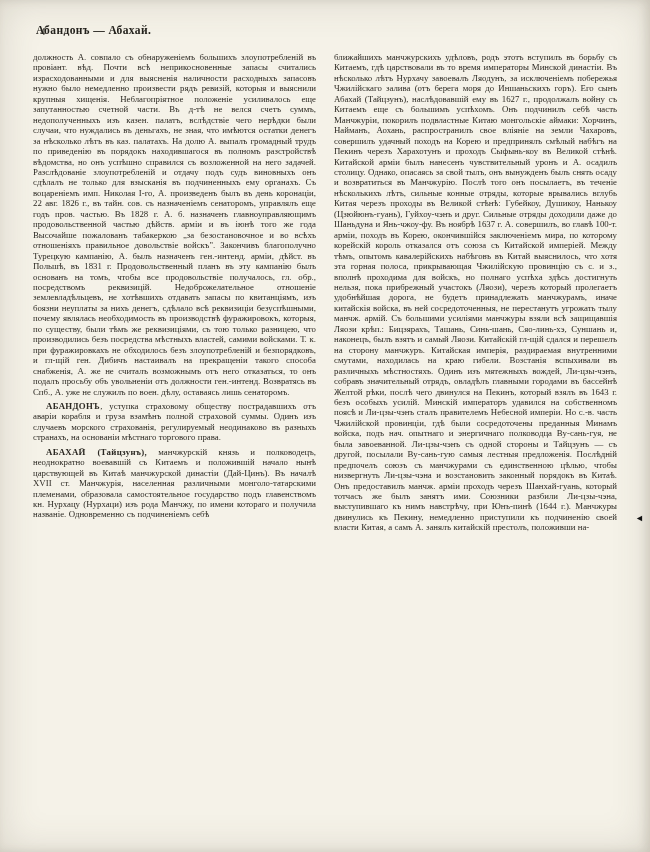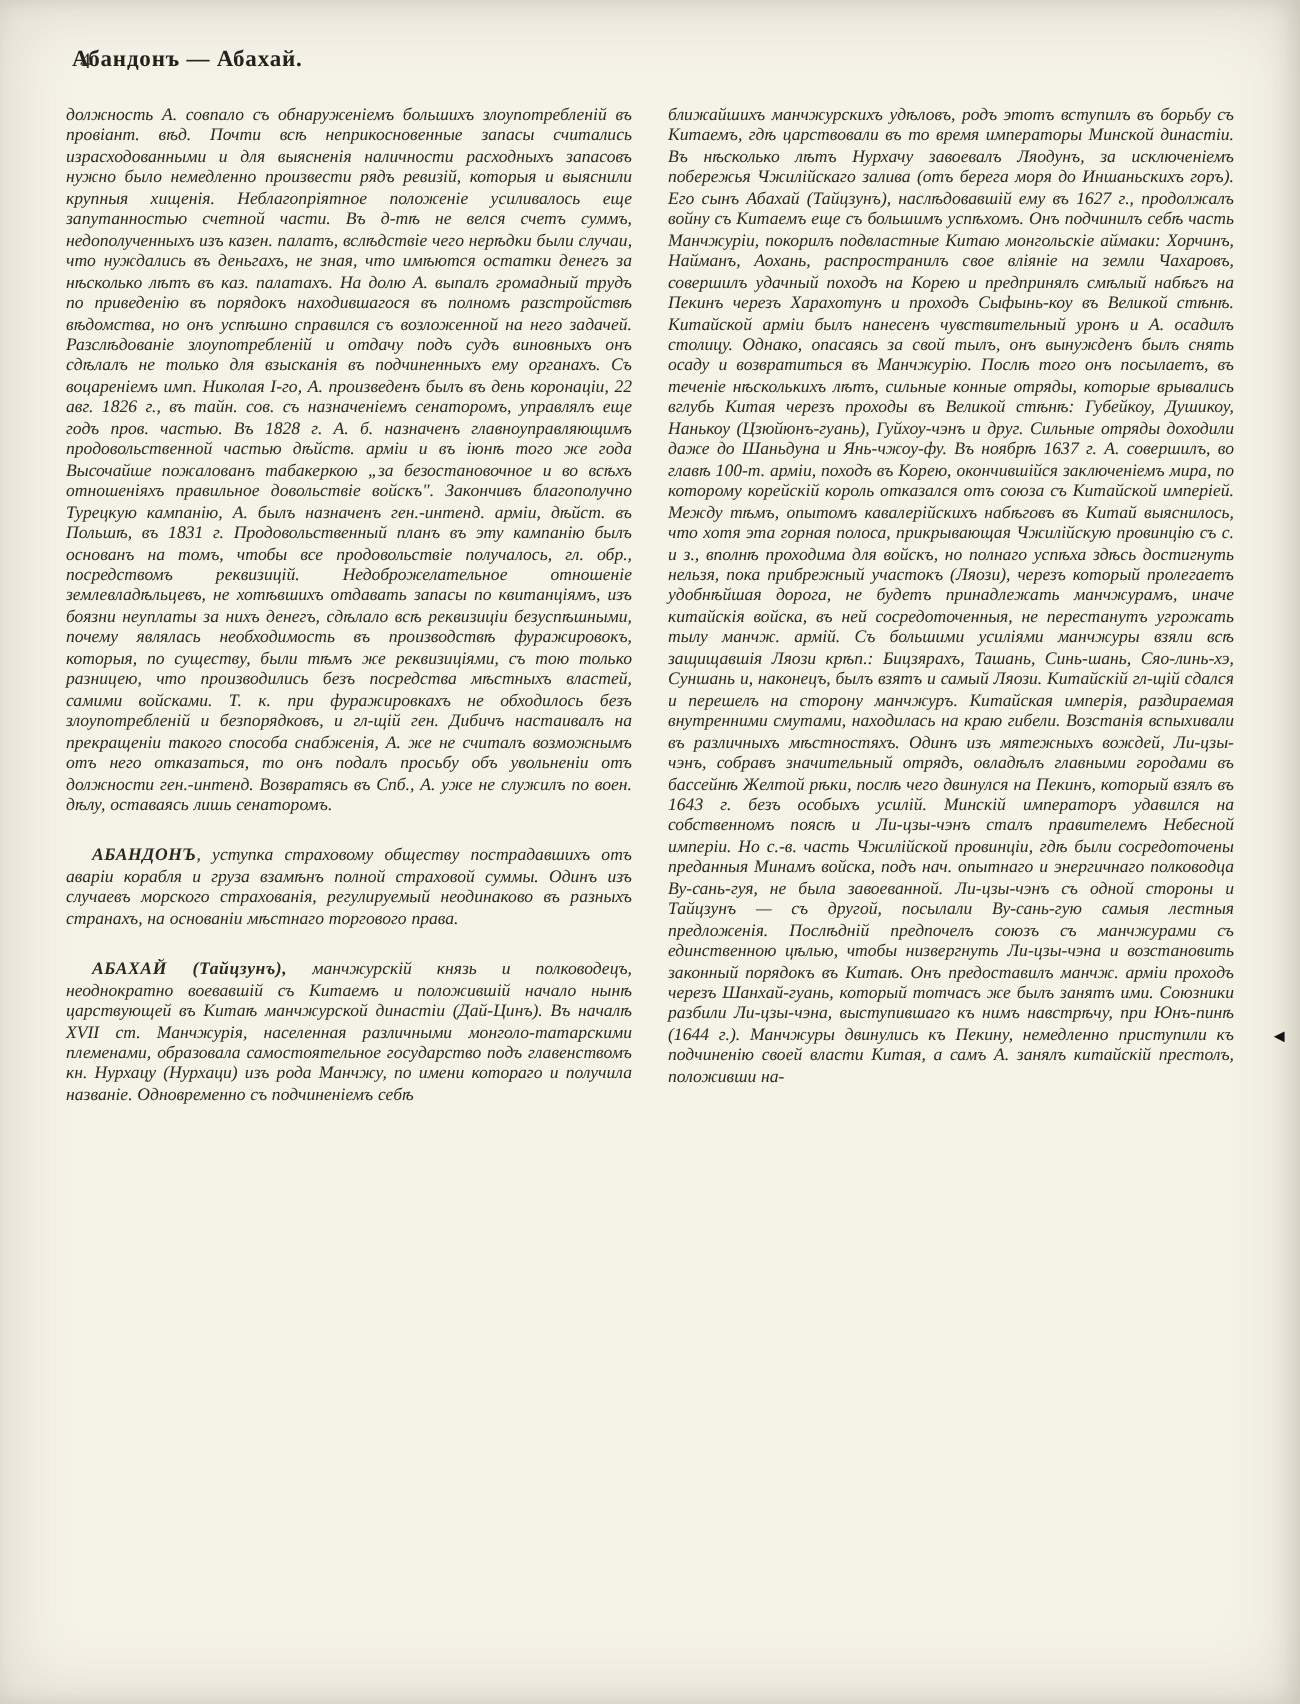--- a/index.html
+++ b/index.html
@@ -26,22 +26,22 @@
   .columns{
     position:absolute;top:52px;left:33px;right:33px;bottom:24px;
     display:flex;gap:18px;
   }
   .column{
     width:50%;
     font-size:8.8px;line-height:10.45px;
     text-align:justify;
     word-spacing:.2px;
   }
-  .column p{margin:0;font-style:italic;}
-  .column p.entry{text-indent:13px;margin-top:15px;}
+  .column p{margin:0;}
+  .column p.entry{text-indent:13px;margin-top:4px;}
   .headword{font-weight:bold;letter-spacing:.3px;}
   .margin-mark{
     position:absolute;right:6px;top:514px;
     font-size:9px;color:#111;line-height:9px;
   }
 </style>
 </head>
 <body>
 
 <div class="page">

